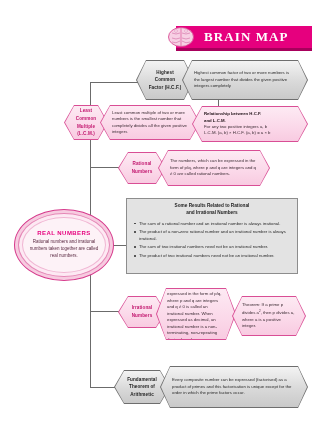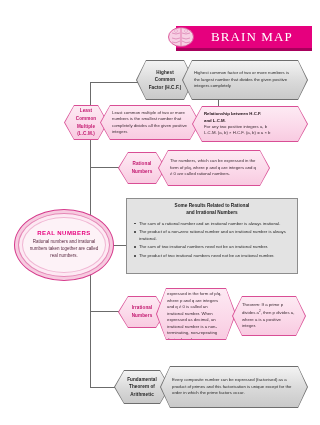--- a/index.html
+++ b/index.html
@@ -15,22 +15,22 @@
   
   .banner{
     position:absolute;left:176px;top:26px;width:136px;height:22px;
     background:#e6007e;
   }
   .banner-stripe{
     position:absolute;left:176px;top:48px;width:136px;height:3px;
     background:#a8005c;
   }
   .banner-title{
-    position:absolute;left:211px;top:29px;
-    color:#ffffff;font-size:13px;font-weight:normal;
+    position:absolute;left:204px;top:29px;
+    color:#ffffff;font-size:13px;font-weight:bold;
     font-family:"Liberation Serif", serif;
     letter-spacing:1.1px;
     white-space:nowrap;
   }
   .brain-icon{
     position:absolute;left:167px;top:25px;width:28px;height:24px;
   }
 
   
   .line{position:absolute;background:#6b6b6b;}

